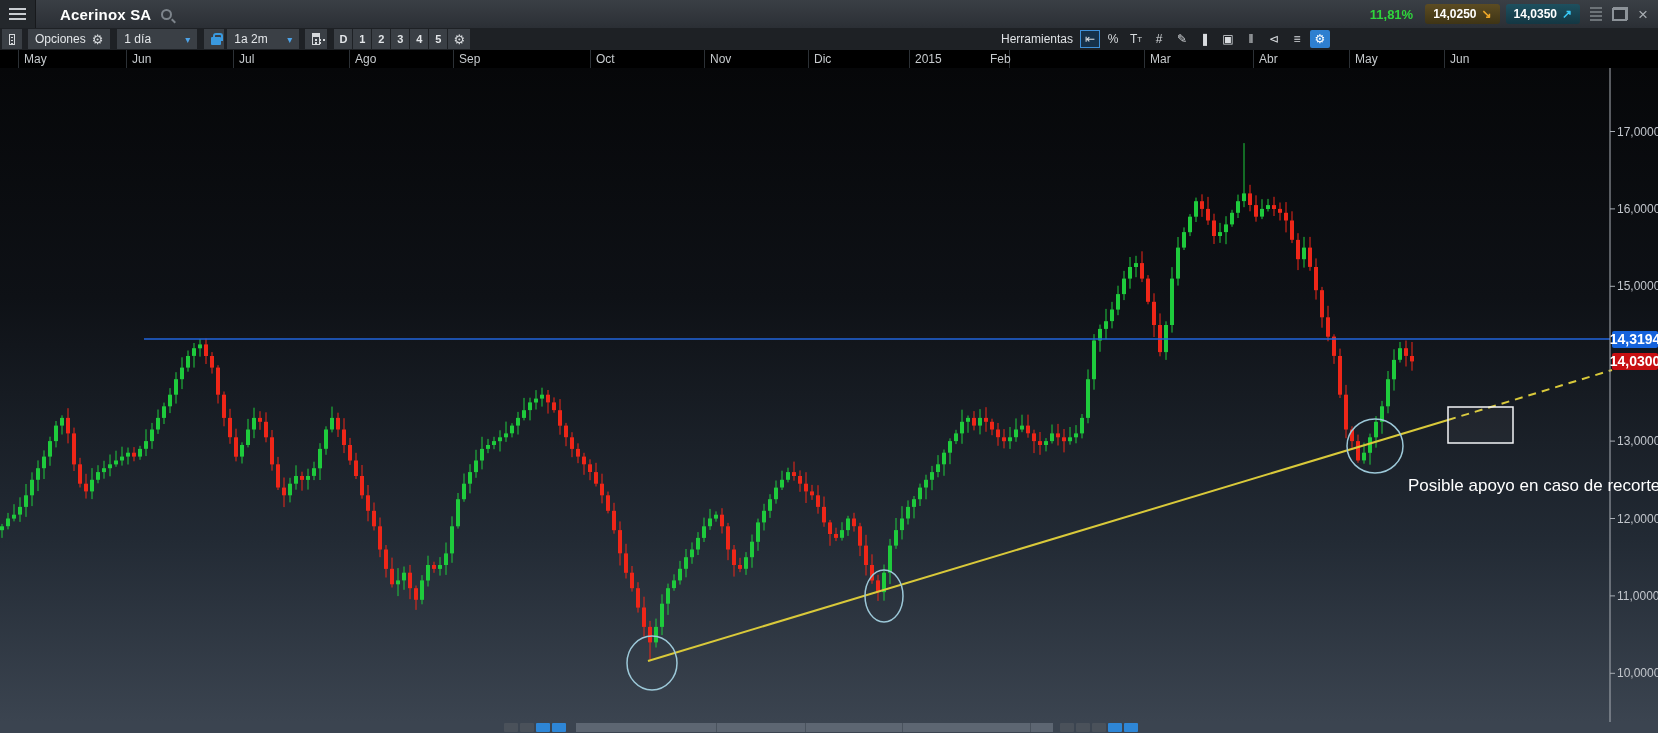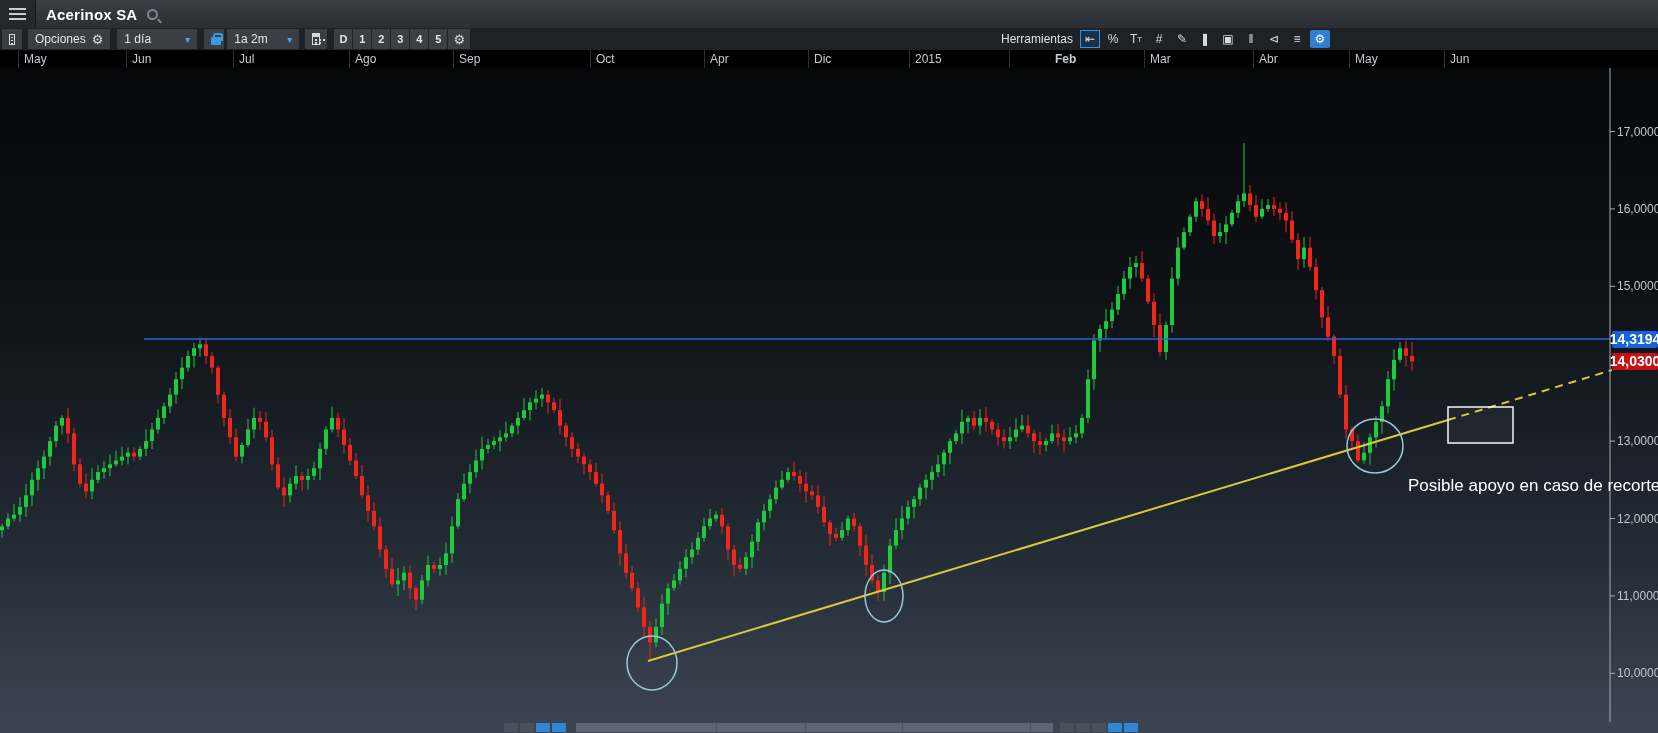--- a/index.html
+++ b/index.html
@@ -5,21 +5,21 @@
   * { box-sizing: border-box; margin: 0; padding: 0; }
   html,body { width:1658px; height:733px; overflow:hidden; background:#000;
               font-family:"Liberation Sans", sans-serif; }
 
   
   .titlebar { height:28px; background:linear-gradient(#3a3f45,#2b2f35);
               display:flex; align-items:center; position:relative; }
   .menu-btn { width:36px; height:28px; background:#24282c; border-right:1px solid #17191c;
               display:flex; flex-direction:column; justify-content:center; align-items:center; gap:3px; cursor:pointer; }
   .menu-btn i { display:block; width:17px; height:2px; background:#c9cdd1; }
-  .app-title { color:#ffffff; font-size:15px; font-weight:bold; margin-left:10px; letter-spacing:.2px; }
+  .app-title { color:#ffffff; font-size:15px; font-weight:bold; margin-left:24px; letter-spacing:.2px; }
   .search-icon { width:11px; height:11px; border:2px solid #7d848b; border-radius:50%;
                  margin-left:10px; position:relative; }
   .search-icon::after { content:""; position:absolute; width:5px; height:2px; background:#7d848b;
                         transform:rotate(45deg); left:8px; top:9px; }
   .tb-right { margin-left:auto; display:flex; align-items:center; gap:6px; padding-right:6px; }
   .chg { color:#2fd53c; font-size:13px; font-weight:bold; margin-right:6px; }
   .px-btn { border-radius:3px; padding:3px 8px; font-size:12px; font-weight:bold; color:#fff;
             display:flex; align-items:center; gap:5px; cursor:pointer; }
   .px-bid { background:linear-gradient(#5c4c22,#3e3415); }
   .px-ask { background:linear-gradient(#1e505f,#143743); }
@@ -86,20 +86,39 @@
 <body>
 
 <div class="titlebar">
   <div class="menu-btn">
       <i></i>
       <i></i>
       <i></i>
     </div>
   <div class="app-title">Acerinox SA</div>
   <div class="search-icon"></div>
+  <div class="tb-right">
+    <span class="chg">11,81%</span>
+    <span class="px-btn px-bid">
+      <span>14,0250</span>
+      <span class="arr-dn">↘</span>
+    </span>
+    <span class="px-btn px-ask">
+      <span>14,0350</span>
+      <span class="arr-up">↗</span>
+    </span>
+    <span class="grip">
+        <i></i>
+        <i></i>
+        <i></i>
+        <i></i>
+      </span>
+    <span class="win-expand"></span>
+    <span class="win-close">×</span>
+  </div>
 </div>
 
 <div class="toolbar">
   <span class="tbtn" style="margin-left:2px;width:20px;justify-content:center;">
       <span class="list-icon"></span>
     </span>
   <span class="tbtn" style="margin-left:5px;">
     <span>Opciones</span>
     <span class="gear" style="margin-left:6px;">⚙</span>
   </span>
@@ -154,27 +173,27 @@
     <span class="mlabel" style="left: 132px;">Jun</span>
     <div class="mtick" style="left: 233px;"></div>
     <span class="mlabel" style="left: 239px;">Jul</span>
     <div class="mtick" style="left: 349px;"></div>
     <span class="mlabel" style="left: 355px;">Ago</span>
     <div class="mtick" style="left: 453px;"></div>
     <span class="mlabel" style="left: 459px;">Sep</span>
     <div class="mtick" style="left: 590px;"></div>
     <span class="mlabel" style="left: 596px;">Oct</span>
     <div class="mtick" style="left: 704px;"></div>
-    <span class="mlabel" style="left: 710px;">Apr</span>
+    <span class="mlabel" style="left: 710px;">Nov</span>
     <div class="mtick" style="left: 808px;"></div>
     <span class="mlabel" style="left: 814px;">Dic</span>
     <div class="mtick" style="left: 909px;"></div>
     <span class="mlabel" style="left: 915px;">2015</span>
     <div class="mtick" style="left: 1009px;"></div>
-    <span class="mlabel" style="left: 1055px; font-weight: bold;">Feb</span>
+    <span class="mlabel" style="left: 990px;">Feb</span>
     <div class="mtick" style="left: 1144px;"></div>
     <span class="mlabel" style="left: 1150px;">Mar</span>
     <div class="mtick" style="left: 1253px;"></div>
     <span class="mlabel" style="left: 1259px;">Abr</span>
     <div class="mtick" style="left: 1349px;"></div>
     <span class="mlabel" style="left: 1355px;">May</span>
     <div class="mtick" style="left: 1444px;"></div>
     <span class="mlabel" style="left: 1450px;">Jun</span>
   </div>
 

